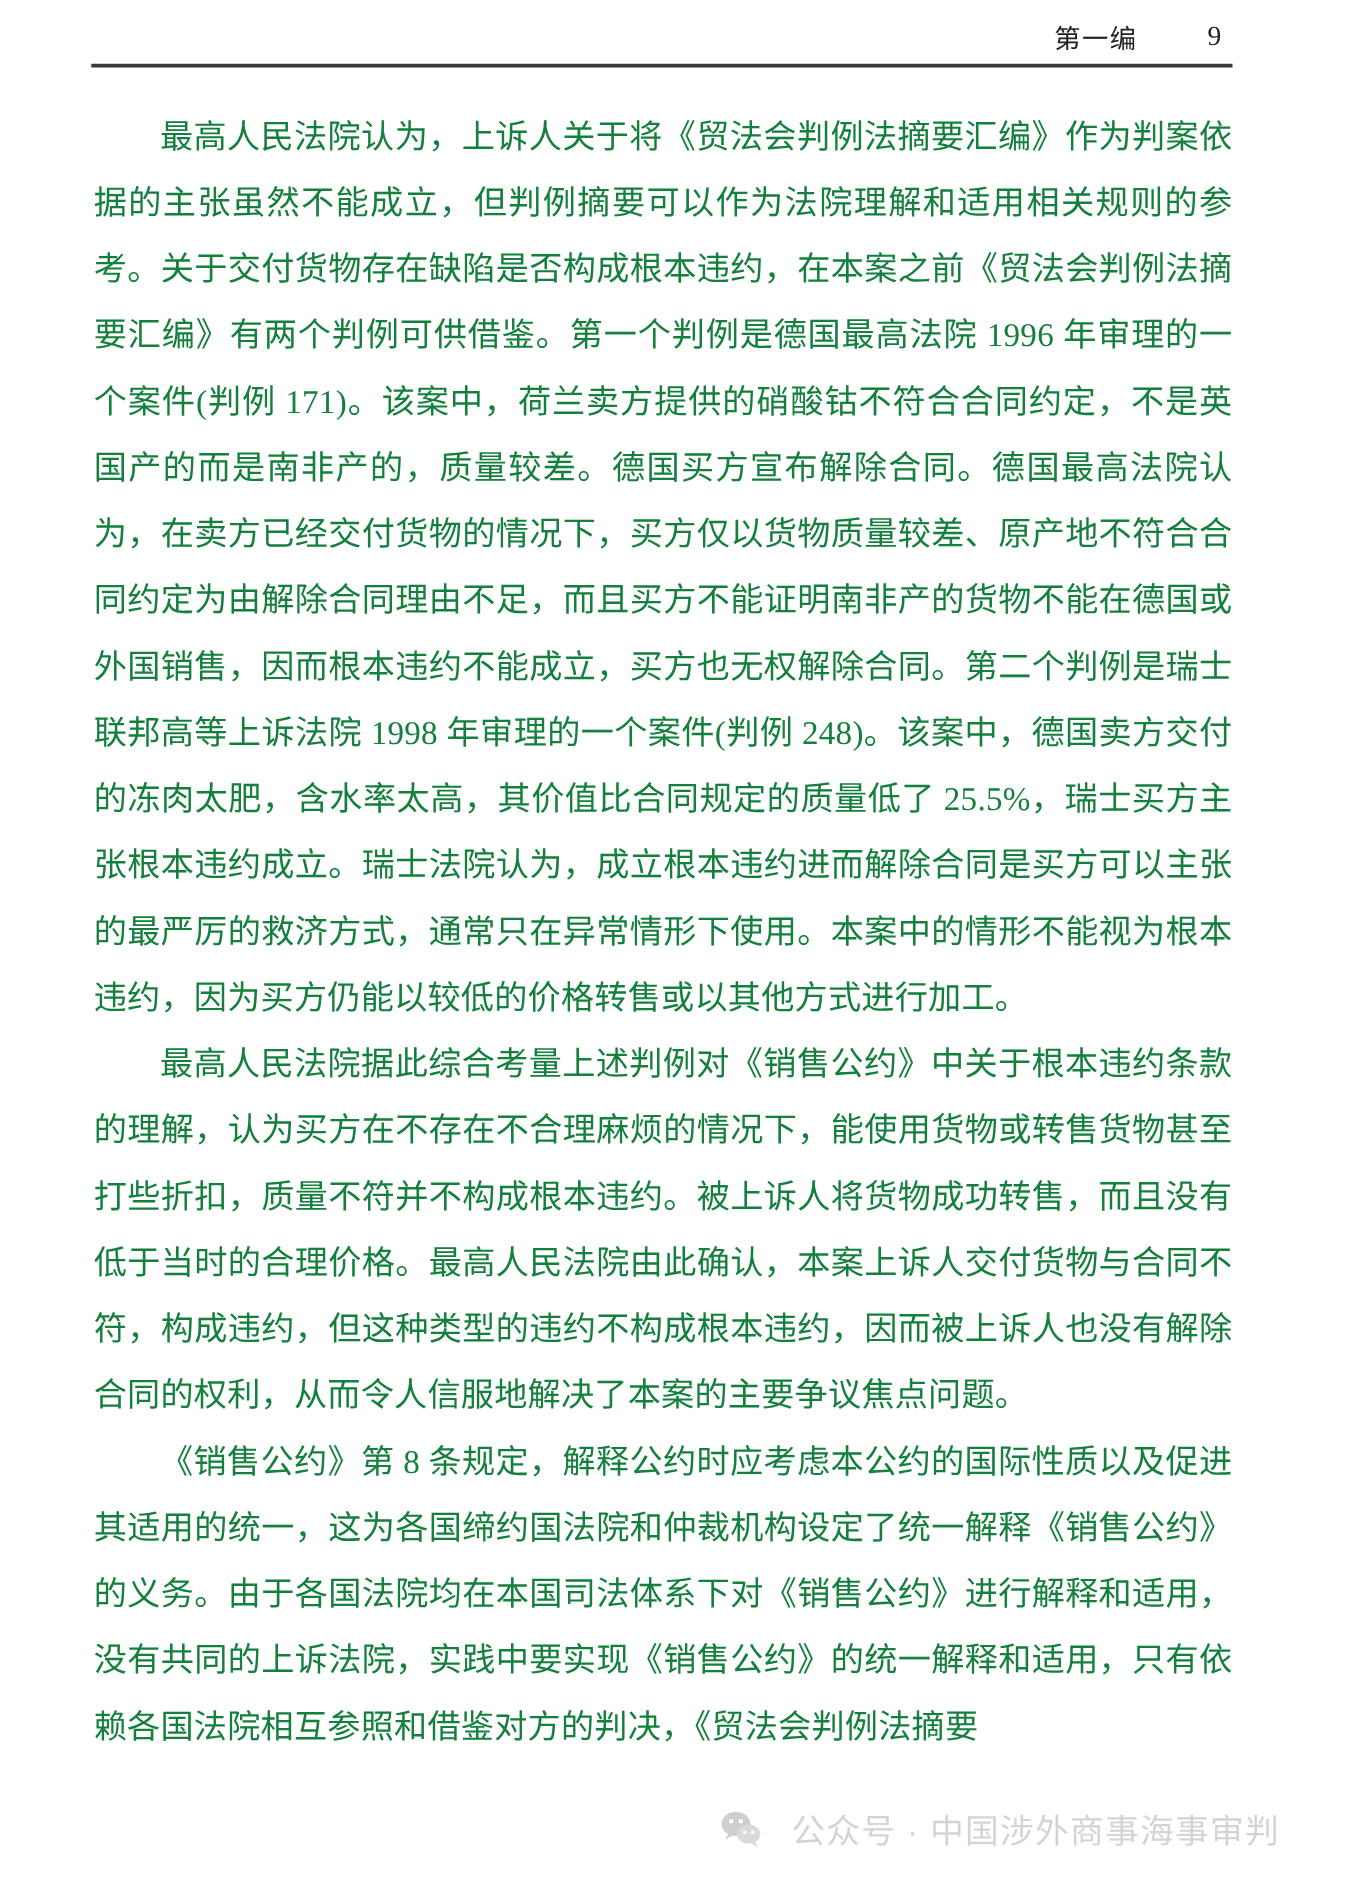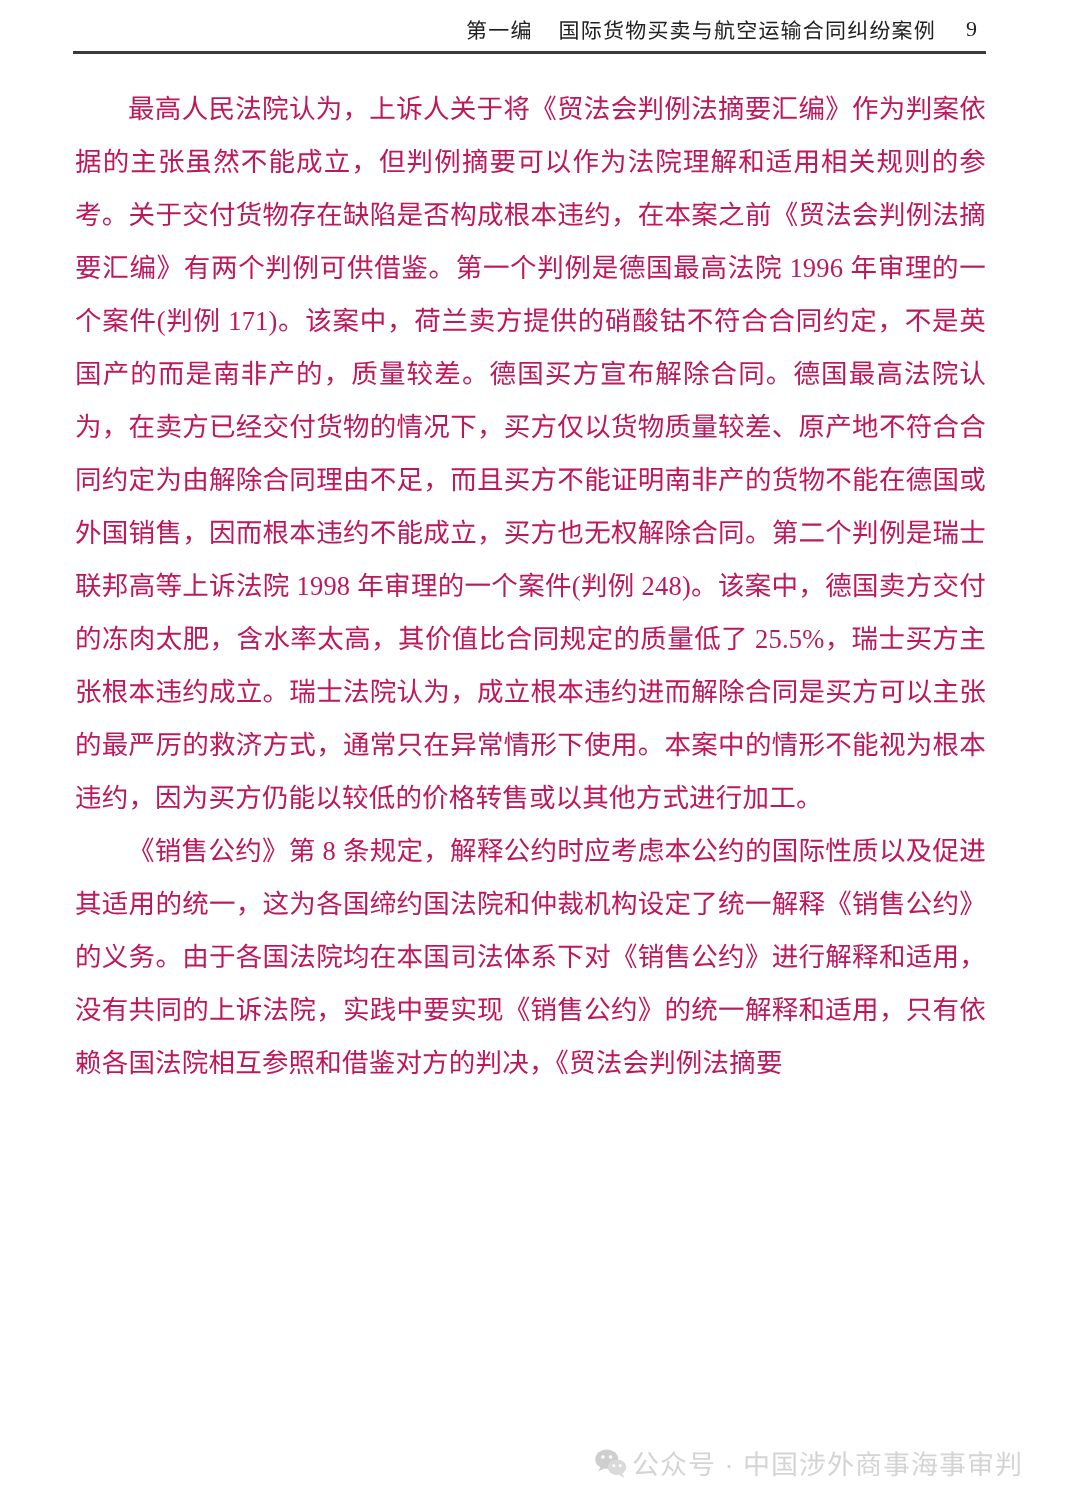--- a/index.html
+++ b/index.html
@@ -71,38 +71,38 @@
   }
 
   p.para {
     margin: 0;
     font-size: 26.5px;
     line-height: 53px;
     text-align: justify;
     text-align-last: left;
     text-justify: inter-ideograph;
     letter-spacing: 0.2px;
-    color: #be185d;
+    color: #15803d;
     text-indent: 53px;
     word-break: break-all;
     font-family: Liberation Serif, serif;
   }
 
   p.para.cont {
     text-indent: 53px;
   }
 
   
   .watermark {
     position: absolute;
-    left: 594px;
+    left: 576px;
     top: 1443px;
     display: flex;
     align-items: center;
-    gap: 4px;
+    gap: 23px;
     opacity: 0.42;
     pointer-events: none;
     user-select: none;
   }
 
   .wm-logo {
     width: 34px;
     height: 34px;
     flex: 0 0 34px;
   }
@@ -116,27 +116,27 @@
   }
 </style>
 </head>
 <body>
 
 <div class="page">
 
   <div class="header">
     <span class="header-title">第一编</span>
     <span class="header-sep"></span>
-    <span class="header-title">国际货物买卖与航空运输合同纠纷案例</span>
     <span class="header-pageno">9</span>
   </div>
   <div class="header-rule"></div>
 
   <div class="body-col">
     <p class="para">最高人民法院认为，上诉人关于将《贸法会判例法摘要汇编》作为判案依据的主张虽然不能成立，但判例摘要可以作为法院理解和适用相关规则的参考。关于交付货物存在缺陷是否构成根本违约，在本案之前《贸法会判例法摘要汇编》有两个判例可供借鉴。第一个判例是德国最高法院 1996 年审理的一个案件(判例 171)。该案中，荷兰卖方提供的硝酸钴不符合合同约定，不是英国产的而是南非产的，质量较差。德国买方宣布解除合同。德国最高法院认为，在卖方已经交付货物的情况下，买方仅以货物质量较差、原产地不符合合同约定为由解除合同理由不足，而且买方不能证明南非产的货物不能在德国或外国销售，因而根本违约不能成立，买方也无权解除合同。第二个判例是瑞士联邦高等上诉法院 1998 年审理的一个案件(判例 248)。该案中，德国卖方交付的冻肉太肥，含水率太高，其价值比合同规定的质量低了 25.5%，瑞士买方主张根本违约成立。瑞士法院认为，成立根本违约进而解除合同是买方可以主张的最严厉的救济方式，通常只在异常情形下使用。本案中的情形不能视为根本违约，因为买方仍能以较低的价格转售或以其他方式进行加工。</p>
+    <p class="para cont">最高人民法院据此综合考量上述判例对《销售公约》中关于根本违约条款的理解，认为买方在不存在不合理麻烦的情况下，能使用货物或转售货物甚至打些折扣，质量不符并不构成根本违约。被上诉人将货物成功转售，而且没有低于当时的合理价格。最高人民法院由此确认，本案上诉人交付货物与合同不符，构成违约，但这种类型的违约不构成根本违约，因而被上诉人也没有解除合同的权利，从而令人信服地解决了本案的主要争议焦点问题。</p>
     <p class="para cont">《销售公约》第 8 条规定，解释公约时应考虑本公约的国际性质以及促进其适用的统一，这为各国缔约国法院和仲裁机构设定了统一解释《销售公约》的义务。由于各国法院均在本国司法体系下对《销售公约》进行解释和适用，没有共同的上诉法院，实践中要实现《销售公约》的统一解释和适用，只有依赖各国法院相互参照和借鉴对方的判决，《贸法会判例法摘要</p>
   </div>
 
   <div class="watermark">
     <span class="wm-logo">
       <svg viewBox="0 0 40 40" width="34" height="34" aria-hidden="true">
         <ellipse cx="15" cy="15.5" rx="13.5" ry="11.5" fill="#8d8d8d"></ellipse>
         <path d="M8 24 L5 30 L12.5 26.2 Z" fill="#8d8d8d"></path>
         <circle cx="10.5" cy="13" r="2.1" fill="#ffffff"></circle>
         <circle cx="19.5" cy="13" r="2.1" fill="#ffffff"></circle>

